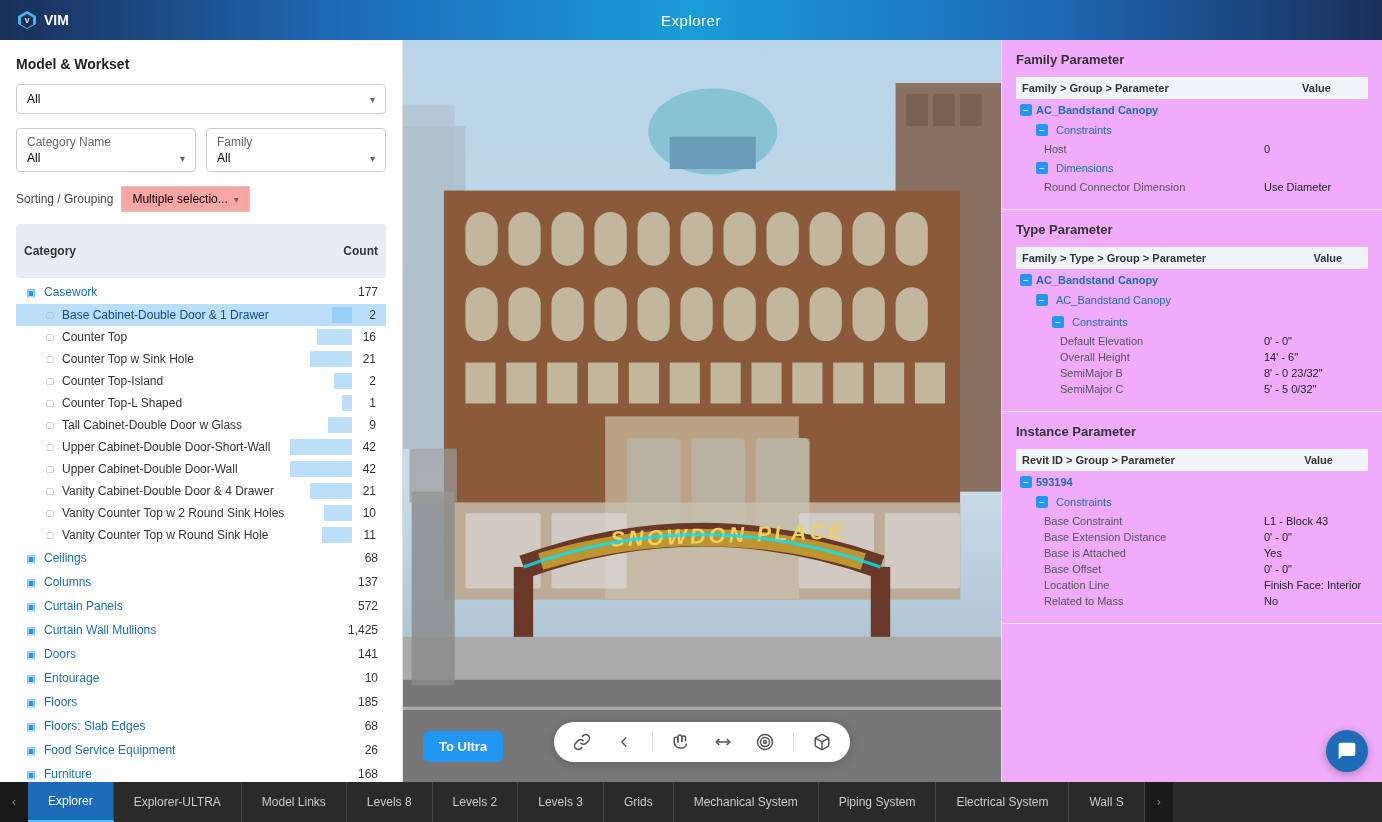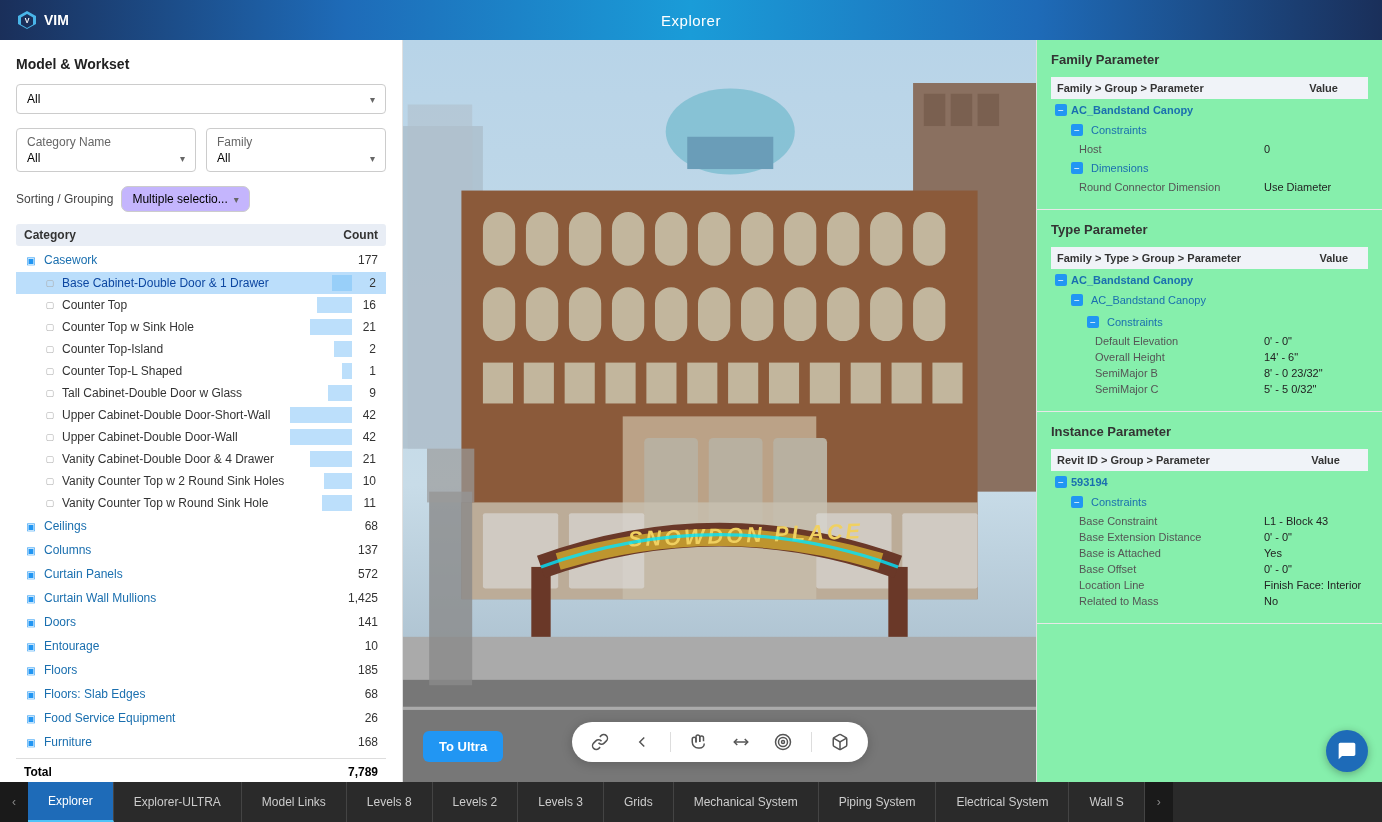--- a/index.html
+++ b/index.html
@@ -23,24 +23,24 @@
     .left-panel { width: 403px; background: white; padding: 16px; overflow-y: auto; border-right: 1px solid #e0e0e0; flex-shrink: 0; }
     .section-title { font-size: 14px; font-weight: 600; color: #222; margin-bottom: 12px; }
 
     .dropdown-full { width: 100%; border: 1px solid #ccc; border-radius: 4px; padding: 7px 10px; display: flex; justify-content: space-between; align-items: center; background: white; cursor: pointer; margin-bottom: 14px; }
     .dropdown-row { display: flex; gap: 10px; margin-bottom: 14px; }
     .dropdown-half { flex: 1; border: 1px solid #ccc; border-radius: 4px; padding: 6px 10px; background: white; cursor: pointer; }
     .dropdown-label { font-size: 12px; color: #666; margin-bottom: 2px; }
     .dropdown-value { display: flex; justify-content: space-between; align-items: center; font-size: 12px; }
 
     .sorting-row { display: flex; align-items: center; gap: 8px; margin-bottom: 12px; }
-    .sorting-value { border: 1px solid #ccc; border-radius: 7px; padding: 5px 10px; display: flex; align-items: center; gap: 6px; background: #c4b5fd; cursor: pointer; font-size: 12px; }
-
-    
-    .table-header { display: flex; justify-content: space-between; padding: 4px 8px; background: #e8edf5; border-radius: 3px; margin-bottom: 2px; }
+    .sorting-value { border: 1px solid #ccc; border-radius: 0; padding: 5px 10px; display: flex; align-items: center; gap: 6px; background: #fca5a5; cursor: pointer; font-size: 12px; }
+
+    
+    .table-header { display: flex; justify-content: space-between; padding: 20px 8px; background: #e8edf5; border-radius: 3px; margin-bottom: 2px; }
     .table-header-cat { font-weight: 600; font-size: 12px; color: #333; }
     .table-header-count { font-weight: 600; font-size: 12px; color: #333; }
 
     .table-body { }
     .cat-row { display: flex; align-items: center; padding: 5px 8px; cursor: pointer; }
     .cat-icon { width: 14px; height: 14px; margin-right: 6px; display: inline-flex; align-items: center; justify-content: center; color: #2196F3; font-size: 10px; flex-shrink: 0; }
     .cat-name { flex: 1; color: #1a6faf; font-size: 12px; }
     .cat-count { font-size: 12px; color: #333; min-width: 40px; text-align: right; }
 
     .sub-row { display: flex; align-items: center; padding: 4px 8px 4px 28px; cursor: pointer; position: relative; }
@@ -62,21 +62,21 @@
     .building-svg { position: absolute; top: 0; left: 0; width: 100%; height: 100%; }
 
     
     .viewport-toolbar { position: absolute; bottom: 20px; left: 50%; transform: translateX(-50%); background: white; border-radius: 24px; padding: 6px 14px; display: flex; align-items: center; gap: 14px; box-shadow: 0 2px 12px rgba(0,0,0,0.2); }
     .tool-btn { width: 28px; height: 28px; display: flex; align-items: center; justify-content: center; cursor: pointer; color: #555; border-radius: 4px; }
     .tool-separator { width: 1px; height: 20px; background: #ddd; }
 
     .to-ultra-btn { position: absolute; bottom: 20px; left: 20px; background: #2196F3; color: white; border-radius: 6px; padding: 8px 16px; font-size: 13px; font-weight: 700; cursor: pointer; }
 
     
-    .right-panel { width: 346px; background: #86efac; overflow-y: auto; border-left: 1px solid #e0e0e0; flex-shrink: 0; }
+    .right-panel { width: 381px; background: #f0abfc; overflow-y: auto; border-left: 1px solid #e0e0e0; flex-shrink: 0; }
     .param-section { border-bottom: 1px solid #e8e8e8; padding: 12px 14px; }
     .param-section-title { font-size: 13px; font-weight: 600; color: #333; margin-bottom: 10px; }
     .param-table { width: 100%; border-collapse: collapse; }
     .param-table th { font-size: 11px; font-weight: 600; color: #333; padding: 5px 6px; background: #f0f3f8; text-align: left; }
     .param-table td { font-size: 11px; padding: 4px 6px; vertical-align: top; }
     .param-table tr:nth-child(even) td { background: #fafafa; }
 
     .tree-group { margin: 2px 0; }
     .tree-collapse { display: flex; align-items: center; gap: 4px; padding: 3px 4px; cursor: pointer; }
     .tree-minus { width: 12px; height: 12px; background: #2196F3; border-radius: 2px; display: inline-flex; align-items: center; justify-content: center; color: white; font-size: 10px; flex-shrink: 0; }

